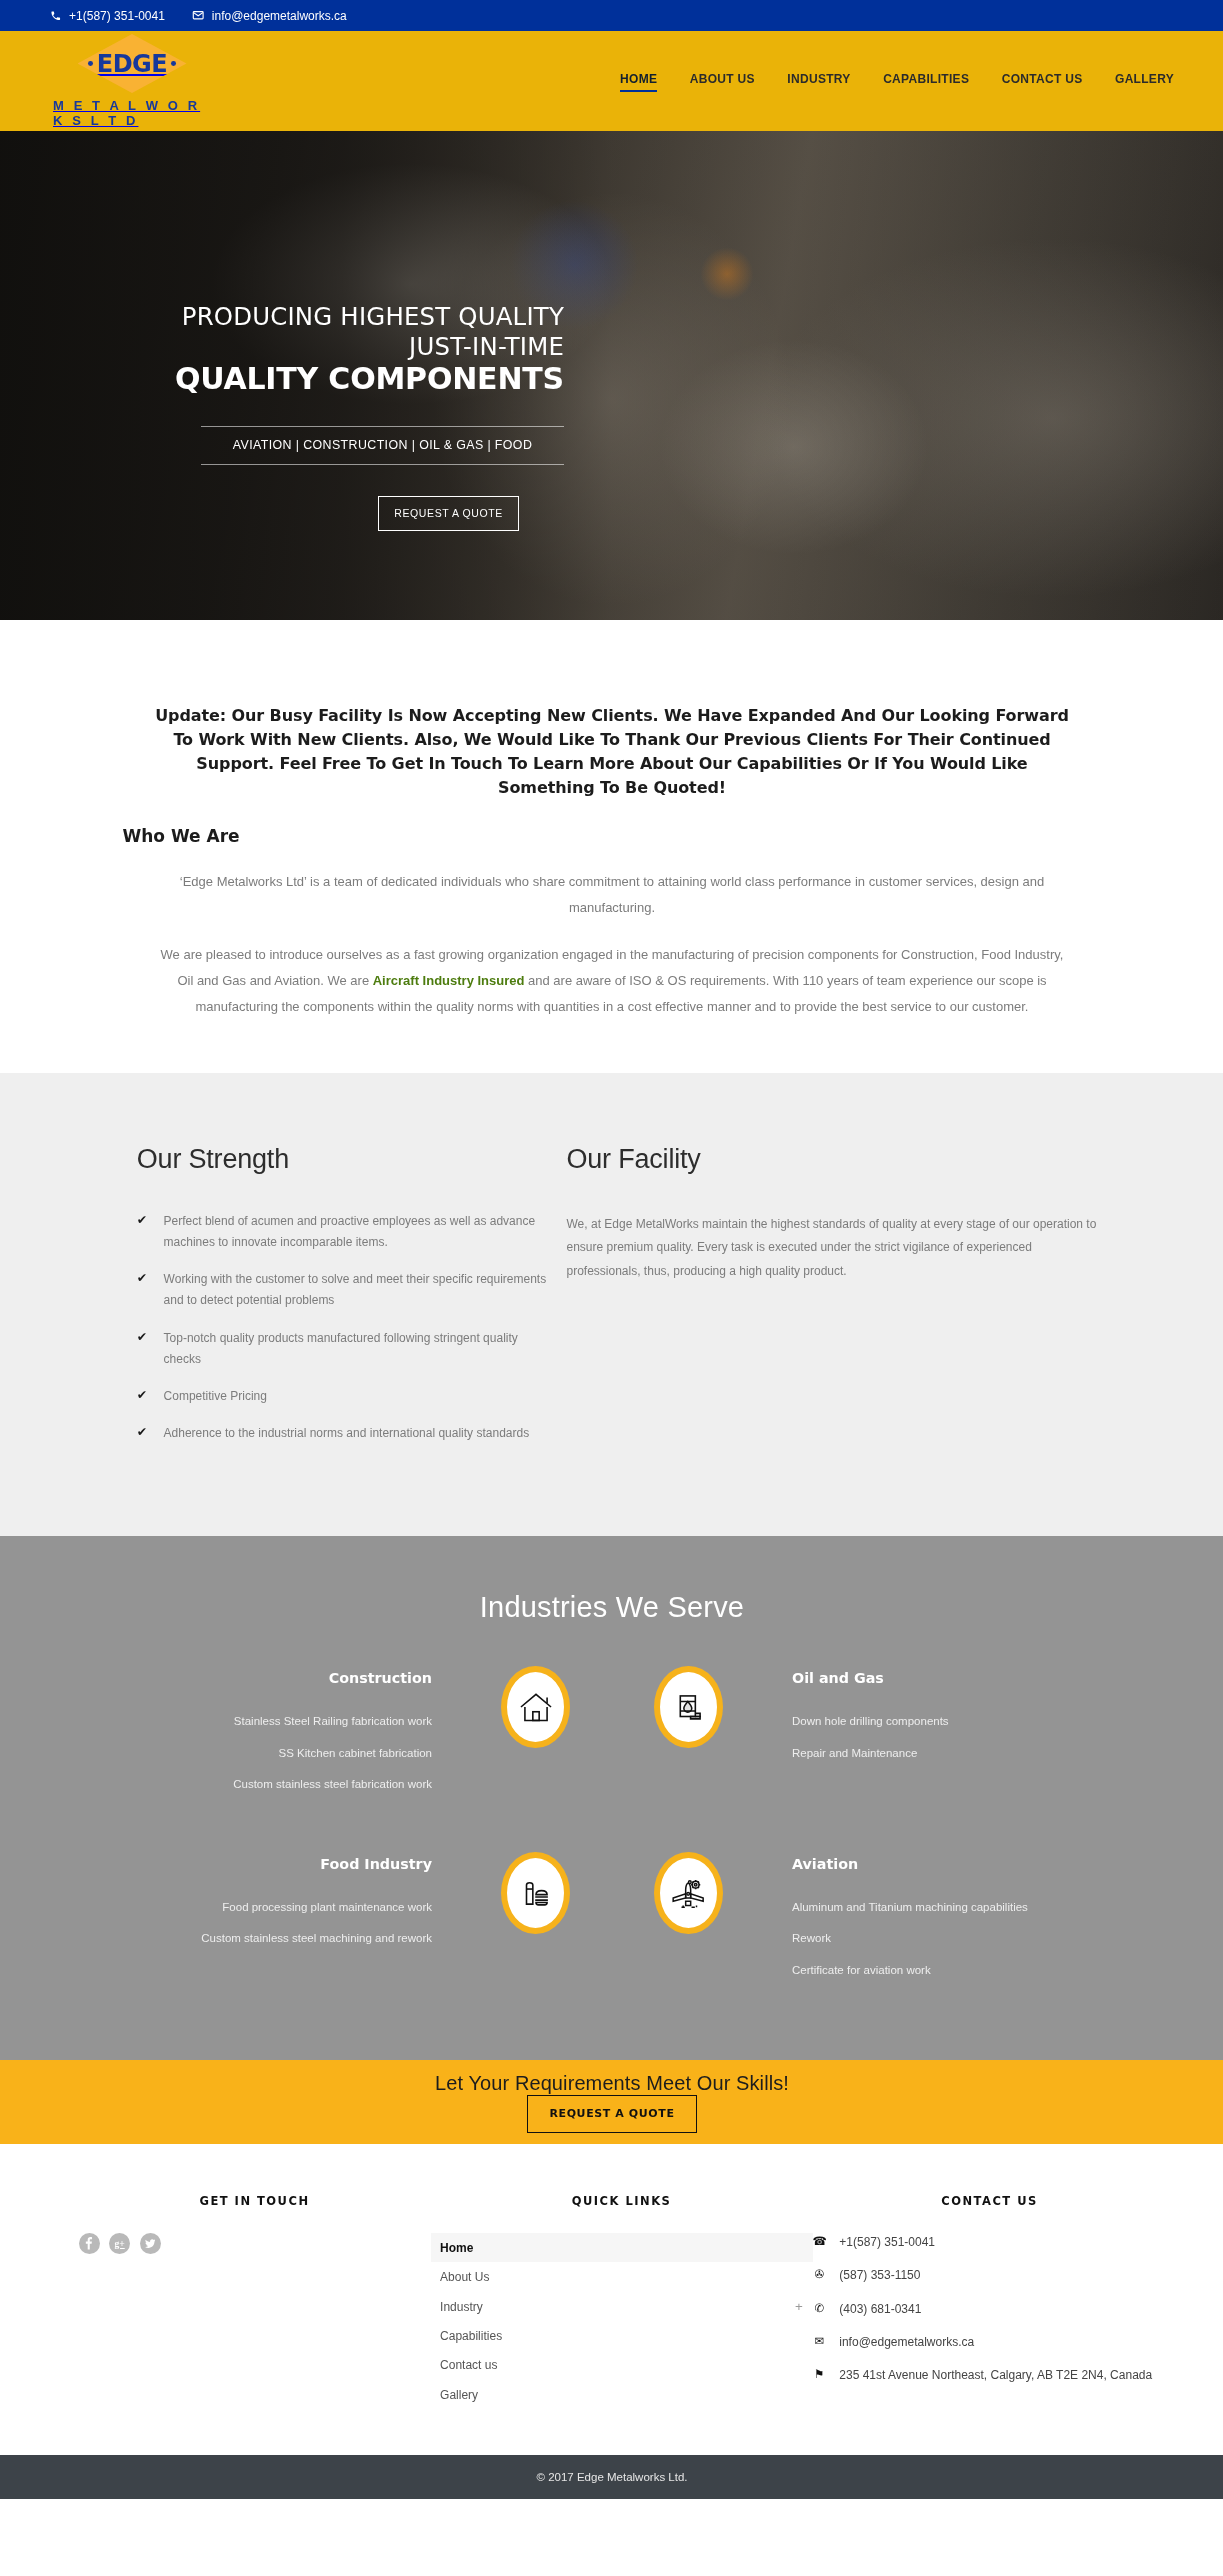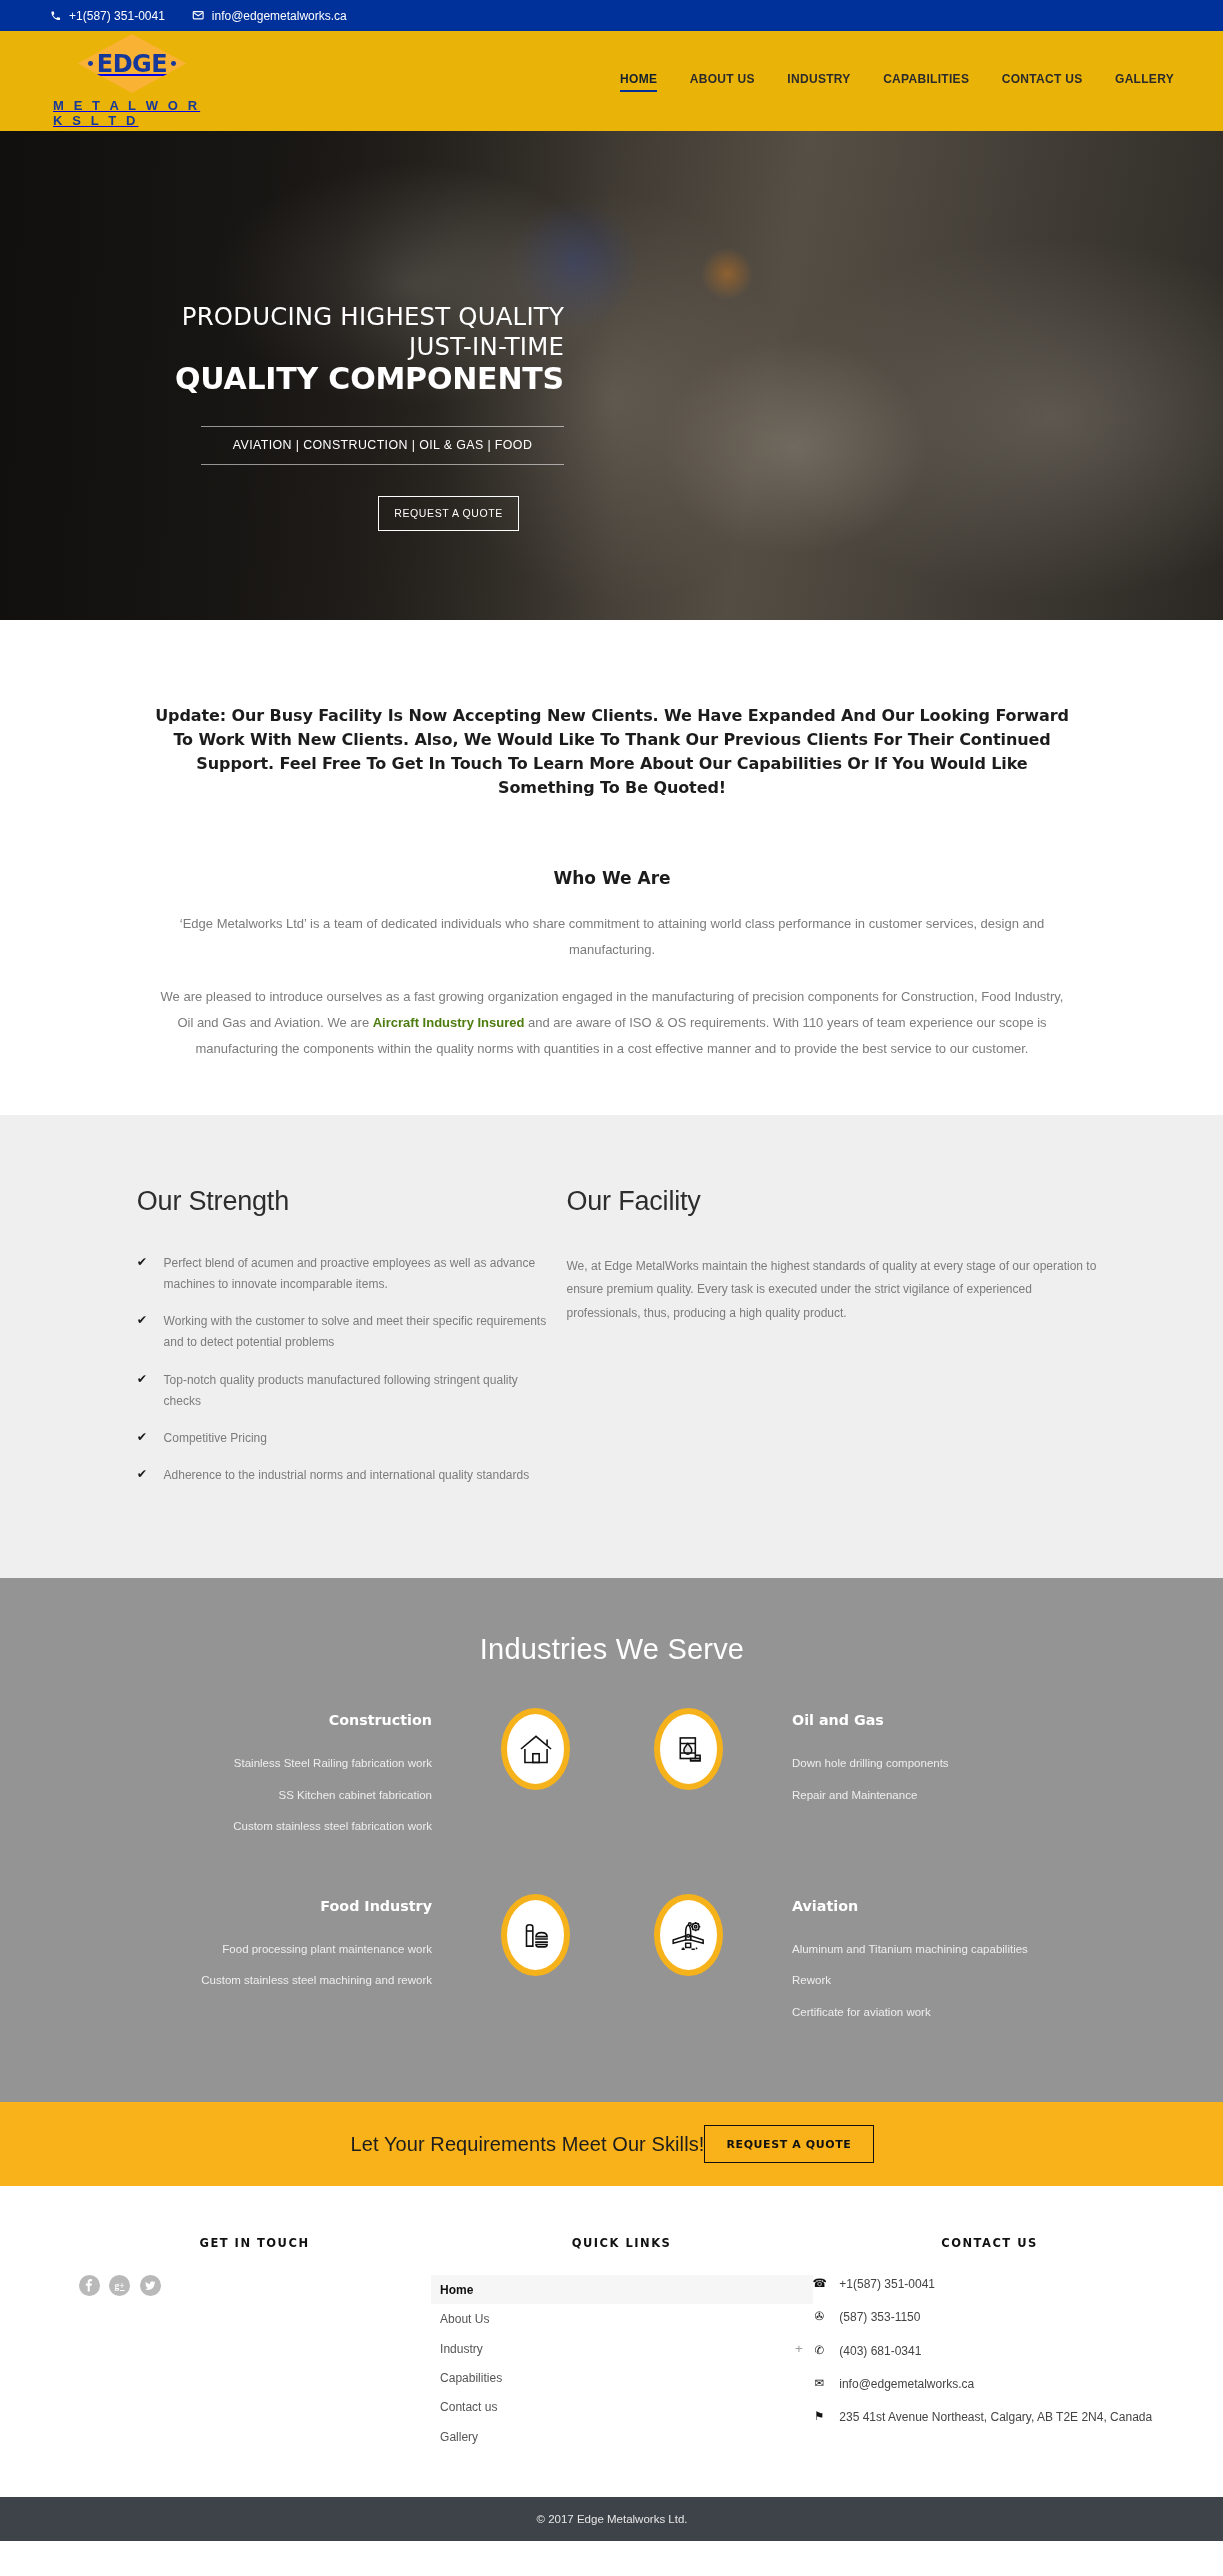--- a/index.html
+++ b/index.html
@@ -143,26 +143,25 @@
     text-align: center;
     font-family: "DejaVu Sans", sans-serif;
     font-weight: 800;
     font-size: 16px;
     line-height: 1.5;
     color: #1c1c1c;
     width: 918px; margin: 0 auto;
     letter-spacing: -0.1px;
   }
   .who-title {
-    text-align: center;
     font-family: "DejaVu Sans", sans-serif;
     font-weight: 800;
     font-size: 17px;
     color: #1c1c1c;
-    margin-top: 68px;
+    margin-top: 26px;
   }
   .who-p {
     text-align: center;
     color: #7c7c7c;
     font-size: 13px;
     line-height: 2.0;
     margin-top: 23px;
     width: 918px; margin-left:auto; margin-right:auto;
   }
   .who-p.second { margin-top: 21px; }
@@ -234,21 +233,21 @@
   .ind-row-2 { margin-top: 42px; }
 
   
   .cta {
     background: #f9b219;
     height: 84px;
     display: flex; align-items: center;
   }
   .cta-inner {
     width: 1033px; margin: 4px auto;
-    display: flex; align-items: center; justify-content: center;
+    display: flex; align-items: center; justify-content: space-between; flex-direction: column;
   }
   .cta-text {
     font-size: 20px;
     font-weight: 300;
     color: #1d1d1d;
     letter-spacing: 0.1px;
   }
   .cta-btn {
     border: 1.9px solid #111;
     background: transparent;

